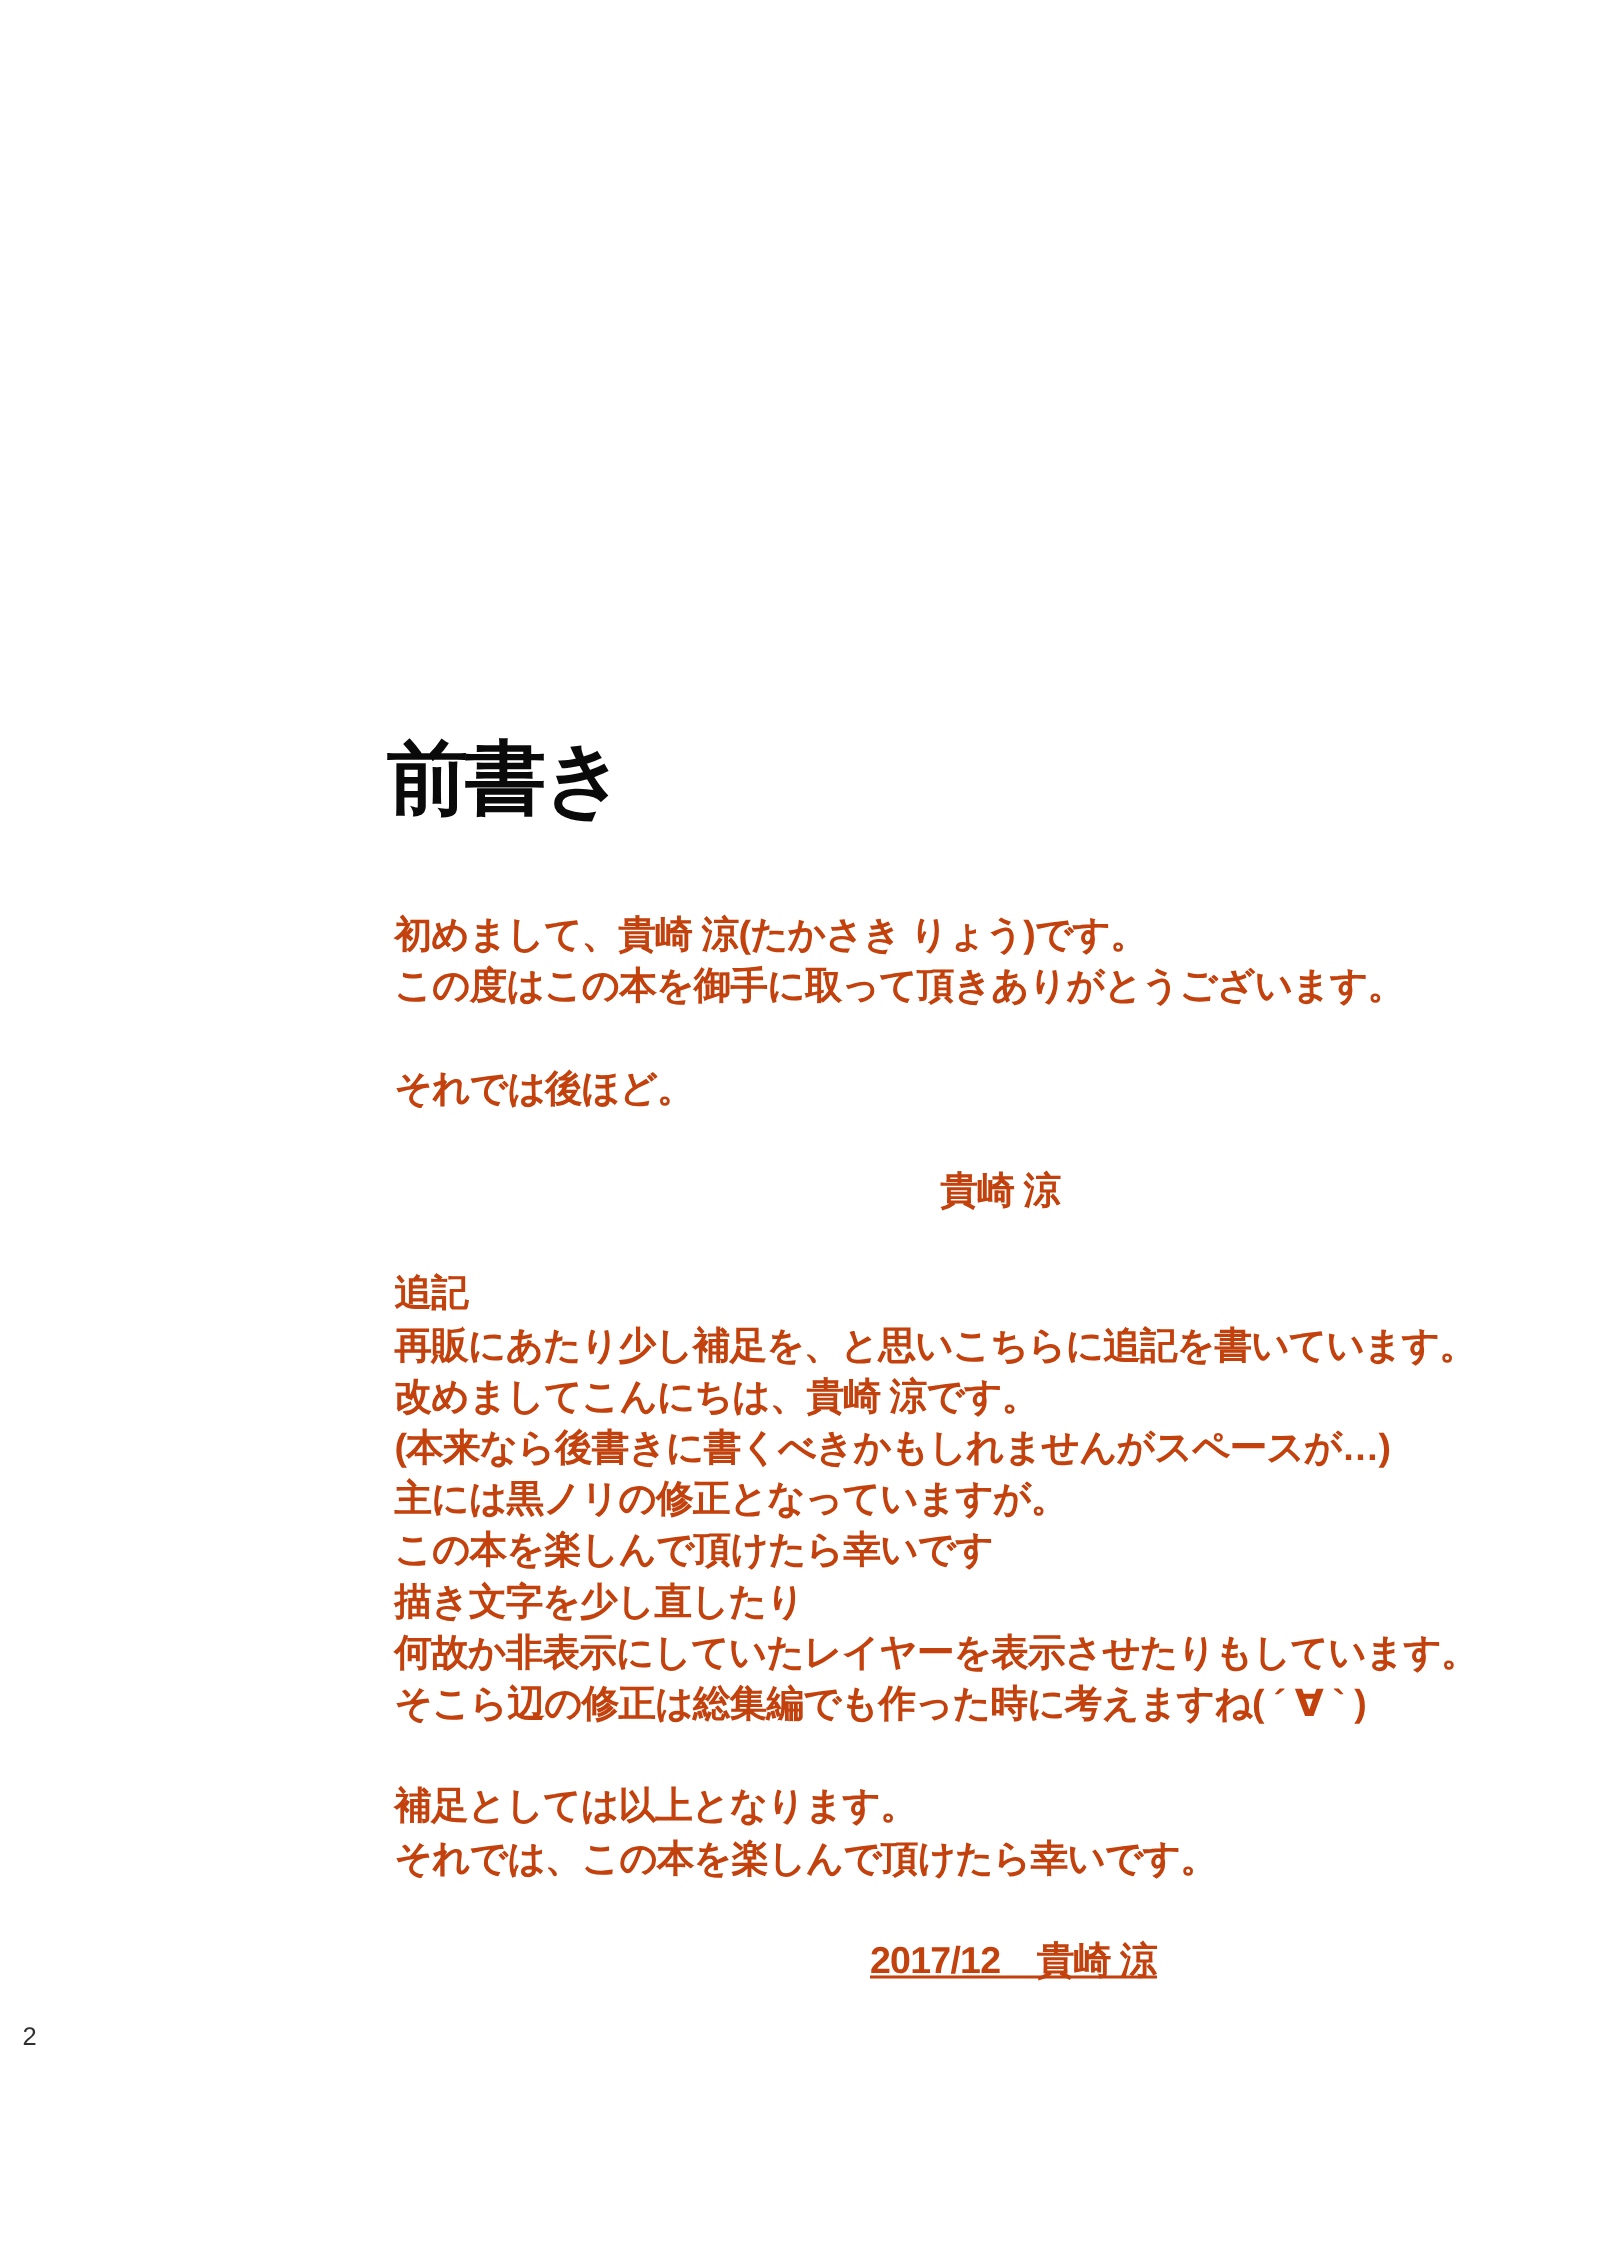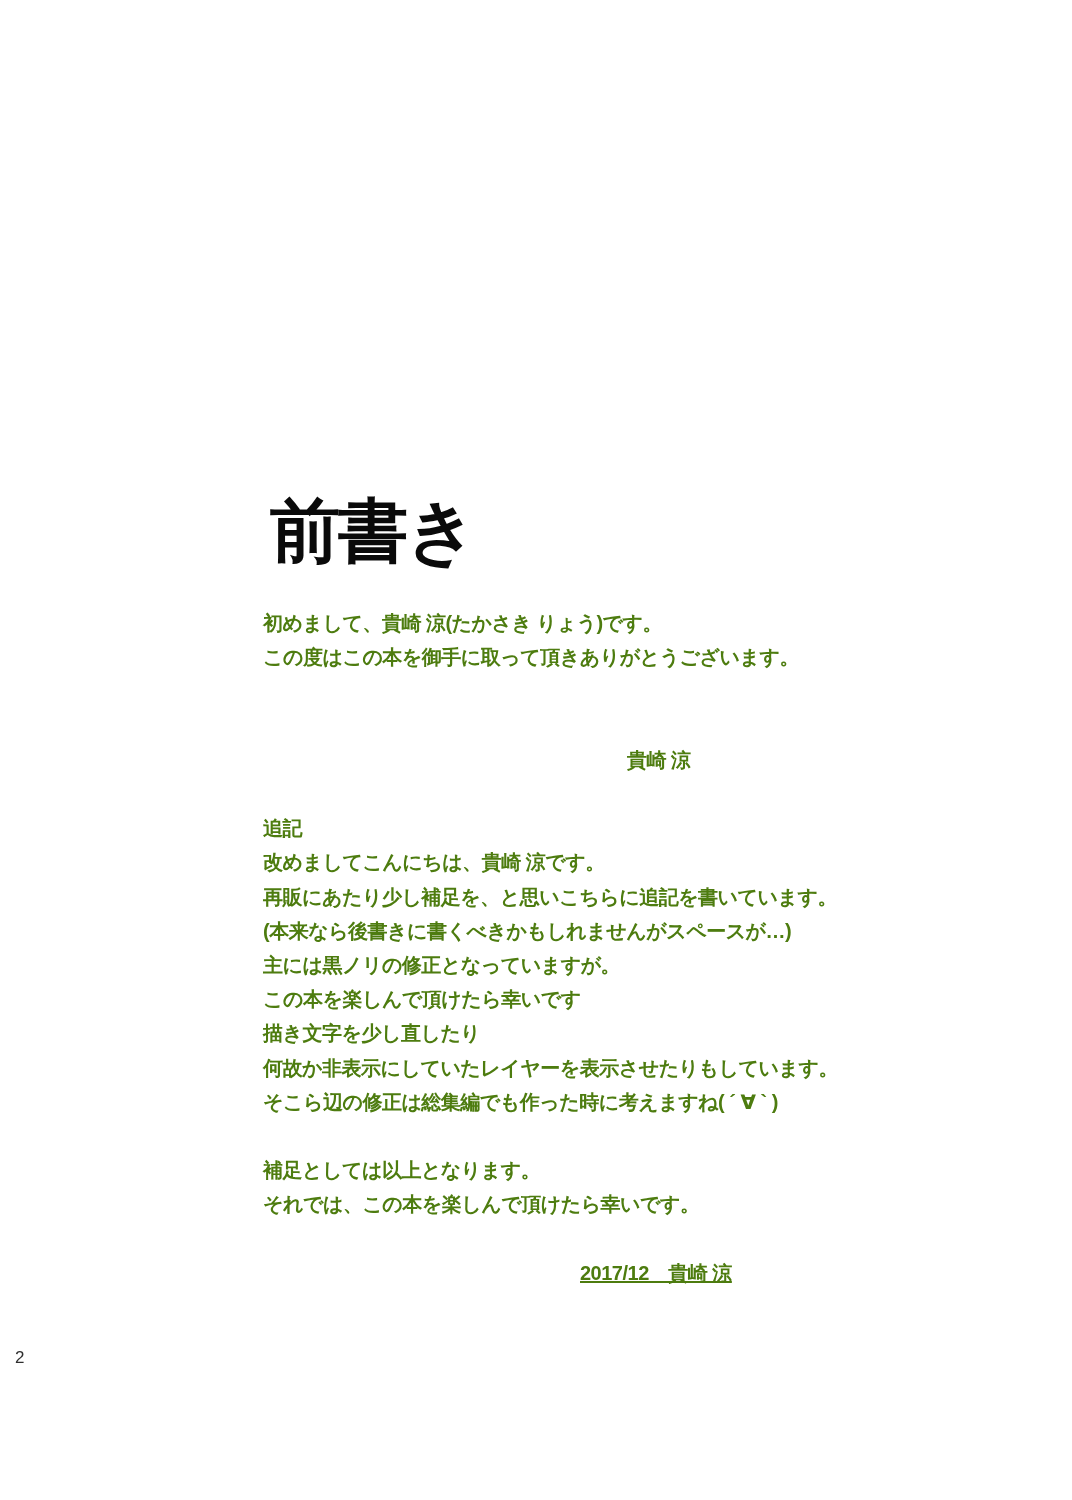--- a/index.html
+++ b/index.html
@@ -13,38 +13,38 @@
     height: 1500px;
     background: #ffffff;
     overflow: hidden;
     font-family: "Liberation Sans", "DejaVu Sans", sans-serif;
     color: #0a0a0a;
   }
   .doc-title {
     position: absolute;
     left: 258px;
     top: 480px;
-    margin: 12px;
-    font-size: 70px;
+    margin: 0;
+    font-size: 54px;
     line-height: 78px;
     font-weight: 700;
     letter-spacing: -2px;
     color: #0a0a0a;
     white-space: nowrap;
   }
   .body-text {
     position: absolute;
     left: 263px;
     top: 606px;
     width: 760px;
-    font-size: 20px;
+    font-size: 25px;
     line-height: 34.2px;
     font-weight: 600;
     letter-spacing: -0.5px;
-    color: #4d7c0f;
+    color: #c2410c;
   }
   .body-text .line {
     white-space: pre;
   }
   .page-number {
     position: absolute;
     left: 15px;
     top: 1348px;
     font-size: 17px;
     font-weight: 400;
@@ -54,26 +54,27 @@
 </head>
 <body>
 
 <div class="page">
   <h1 class="doc-title">前書き</h1>
 
   <div class="body-text">
       <div class="line">初めまして、貴崎 涼(たかさき りょう)です。</div>
       <div class="line">この度はこの本を御手に取って頂きありがとうございます。</div>
       <div class="line">&nbsp;</div>
+      <div class="line">それでは後ほど。</div>
       <div class="line">&nbsp;</div>
       <div class="line" style="padding-left: 364px;">貴崎 涼</div>
       <div class="line">&nbsp;</div>
       <div class="line">追記</div>
+      <div class="line">再販にあたり少し補足を、と思いこちらに追記を書いています。</div>
       <div class="line">改めましてこんにちは、貴崎 涼です。</div>
-      <div class="line">再販にあたり少し補足を、と思いこちらに追記を書いています。</div>
       <div class="line">(本来なら後書きに書くべきかもしれませんがスペースが…)</div>
       <div class="line">主には黒ノリの修正となっていますが。</div>
       <div class="line">この本を楽しんで頂けたら幸いです</div>
       <div class="line">描き文字を少し直したり</div>
       <div class="line">何故か非表示にしていたレイヤーを表示させたりもしています。</div>
       <div class="line">そこら辺の修正は総集編でも作った時に考えますね( ´ ∀ ` )</div>
       <div class="line">&nbsp;</div>
       <div class="line">補足としては以上となります。</div>
       <div class="line">それでは、この本を楽しんで頂けたら幸いです。</div>
       <div class="line">&nbsp;</div>

